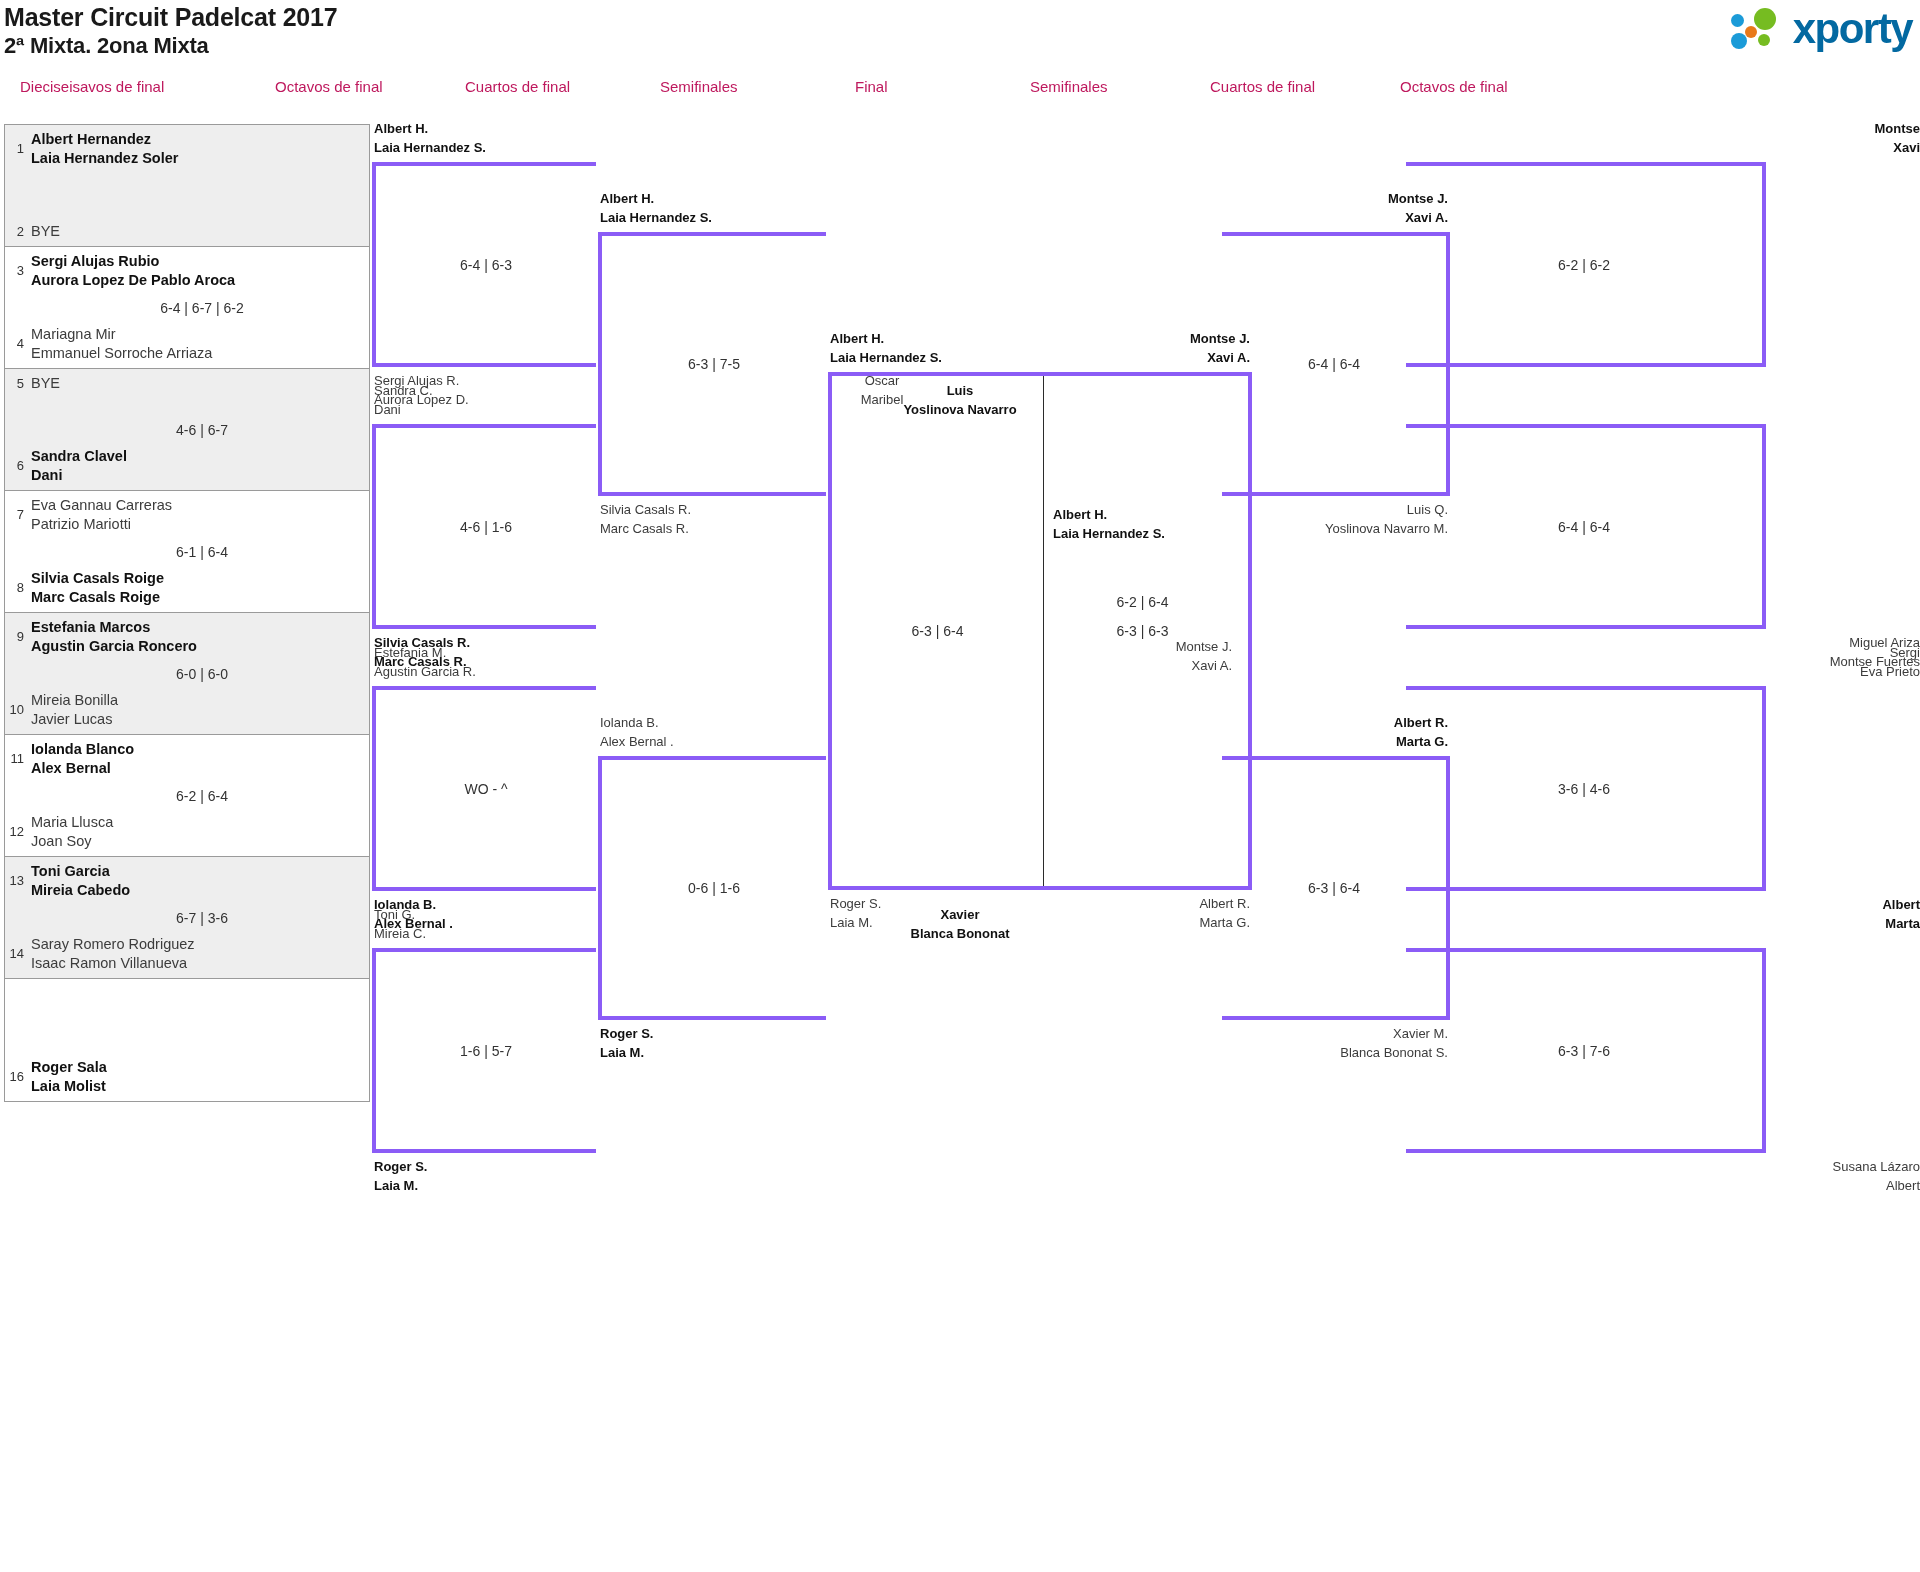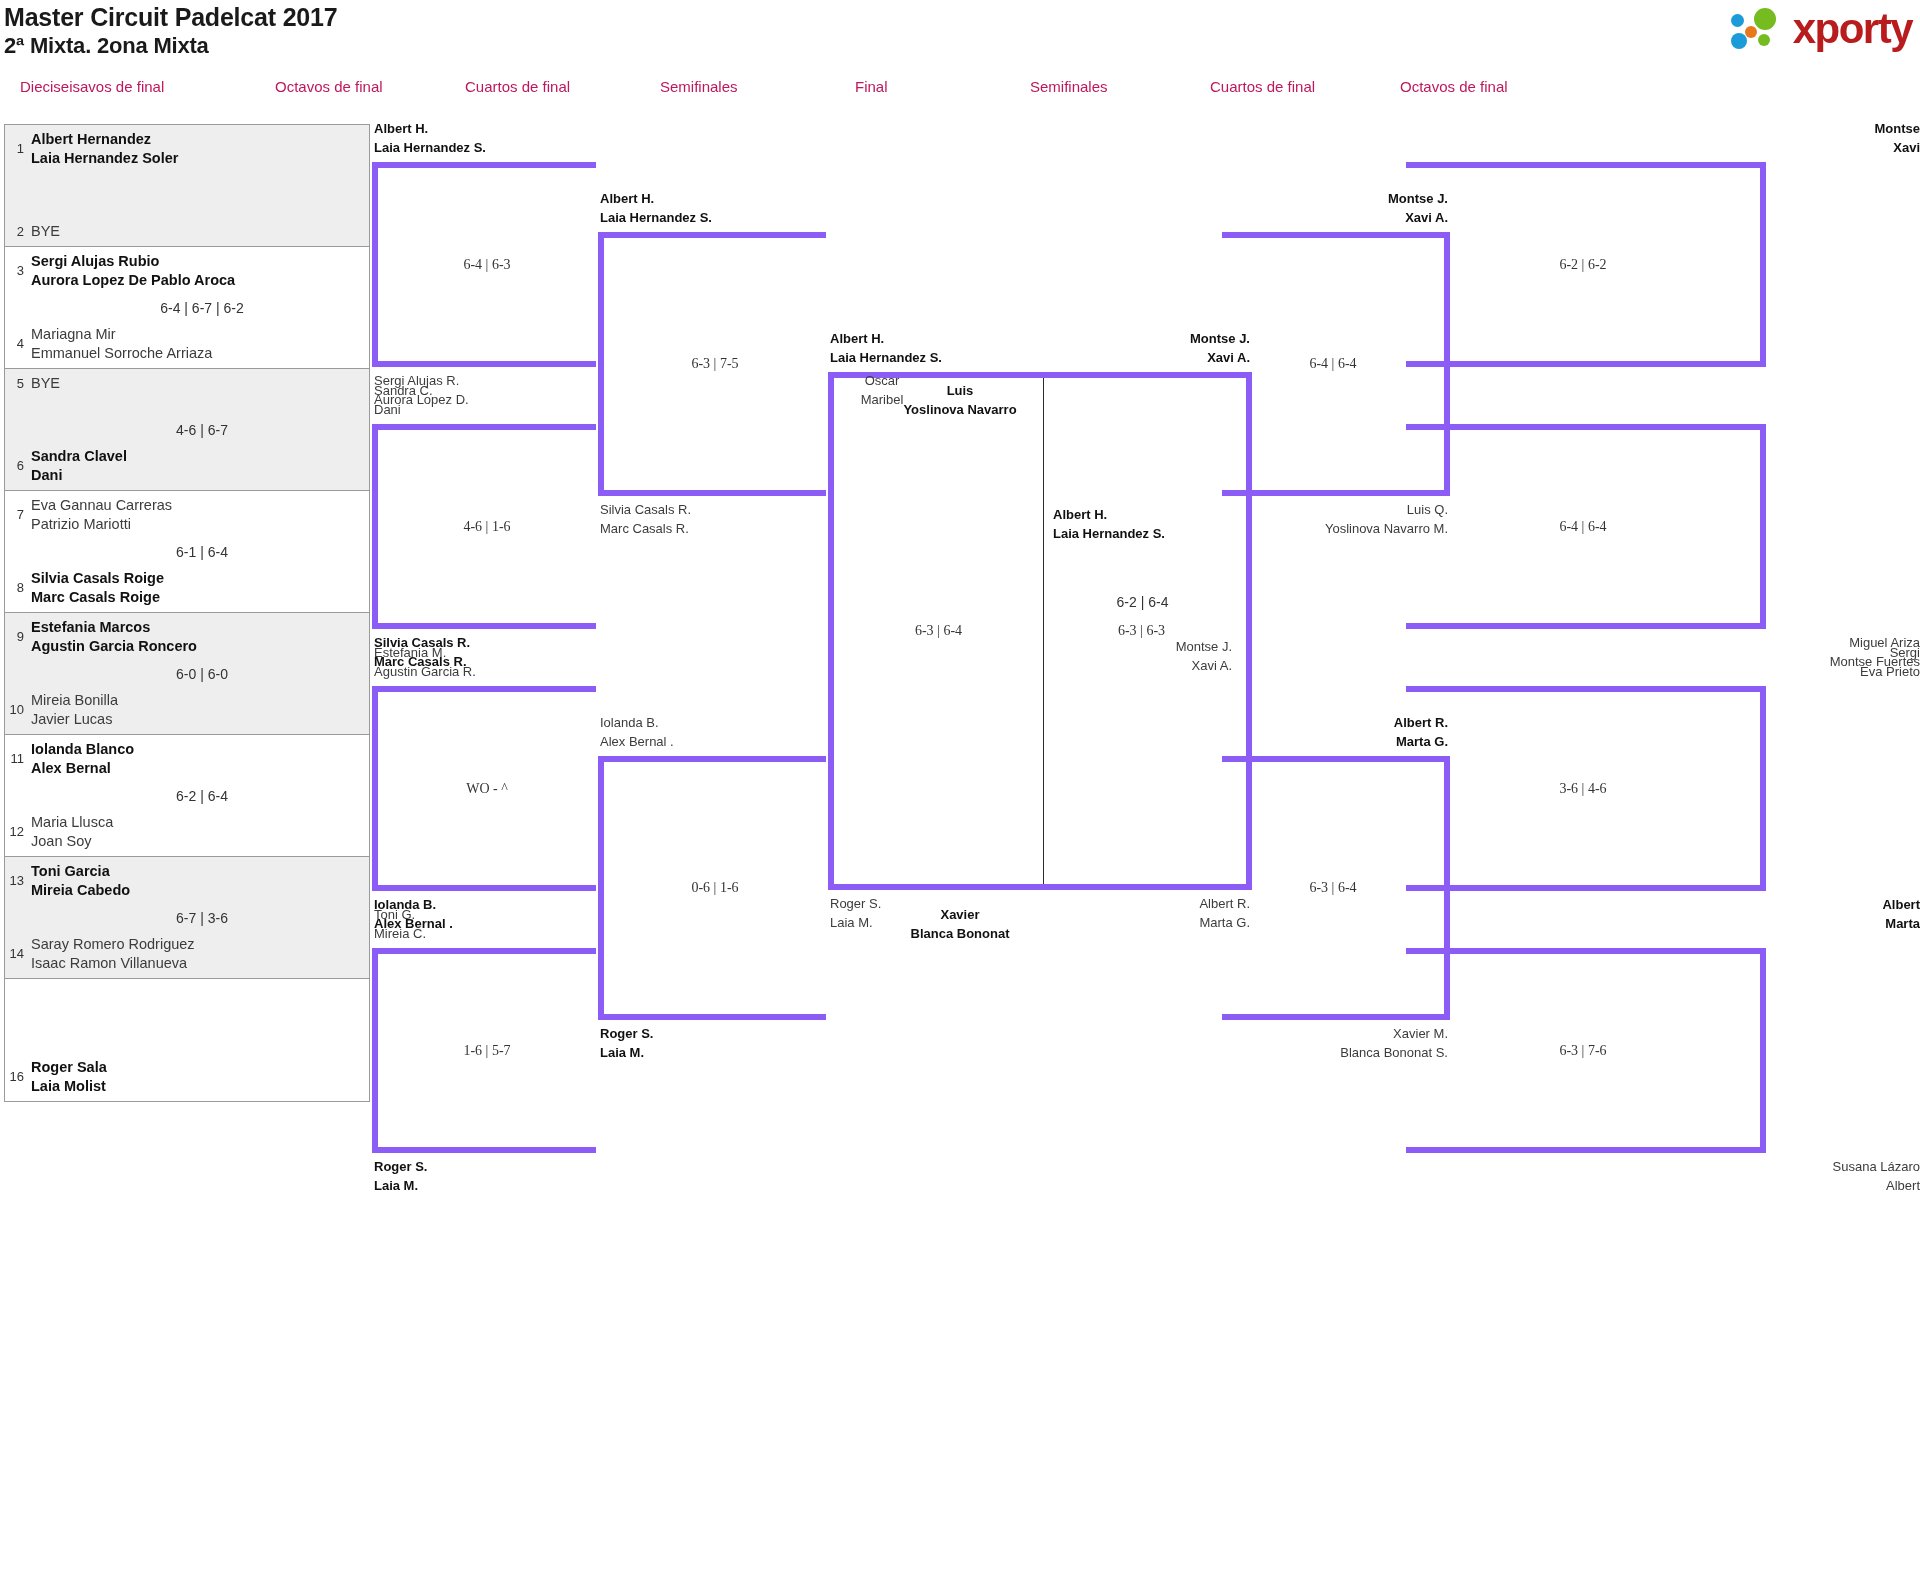--- a/index.html
+++ b/index.html
@@ -13,21 +13,21 @@
   #root { position: relative; width: 1920px; height: 1572px; }
 
   
   .title-block { position: absolute; left: 4px; top: 2px; }
   .title-line1 { font-size: 25px; font-weight: bold; letter-spacing: -0.2px; line-height: 30px; }
   .title-line2 { font-size: 22px; font-weight: bold; letter-spacing: -0.2px; line-height: 28px; }
 
   .logo { position: absolute; right: 8px; top: 6px; display: flex; align-items: center; gap: 6px; }
   .logo-dots { position: relative; width: 56px; height: 46px; }
   .logo-dots i { position: absolute; border-radius: 50%; display: block; }
-  .logo-word { font-size: 42px; font-weight: bold; color: #b91c1c; letter-spacing: -1.5px; line-height: 42px; }
+  .logo-word { font-size: 42px; font-weight: bold; color: #0369a1; letter-spacing: -1.5px; line-height: 42px; }
 
   
   .round-head {
     position: absolute; top: 78px;
     font-size: 15px; color: #be185d; text-align: left;
     white-space: nowrap;
   }
 
   
   .seedcol { position: absolute; left: 4px; top: 124px; width: 366px; border: 1px solid #9a9a9a; }
@@ -43,21 +43,21 @@
   }
   .seed-names { font-size: 14.5px; line-height: 19px; color: #3c3c3c; }
   .seed-names.win { font-weight: bold; color: #111; }
   .seed-bye { font-size: 14.5px; line-height: 19px; color: #3c3c3c; padding-top: 0px; }
   .seed-score {
     position: absolute; left: 0; right: 0; top: 50%; transform: translateY(-50%);
     text-align: center; font-size: 14px; color: #333; padding-left: 30px;
   }
 
   
-  .mbox { position: absolute; border: 6px solid #8b5cf6; font-family: Liberation Serif, serif; }
+  .mbox { position: absolute; border: 4px solid #8b5cf6; }
   .mbox.left  { border-right: none; }
   .mbox.right { border-left: none; }
   .mscore {
     position: absolute; left: 0; right: 0; top: 50%; transform: translateY(-50%);
     text-align: center; font-size: 14px; color: #333; white-space: nowrap;
   }
   .names {
     position: absolute; font-size: 13px; line-height: 19px; color: #3c3c3c;
     white-space: nowrap;
   }

